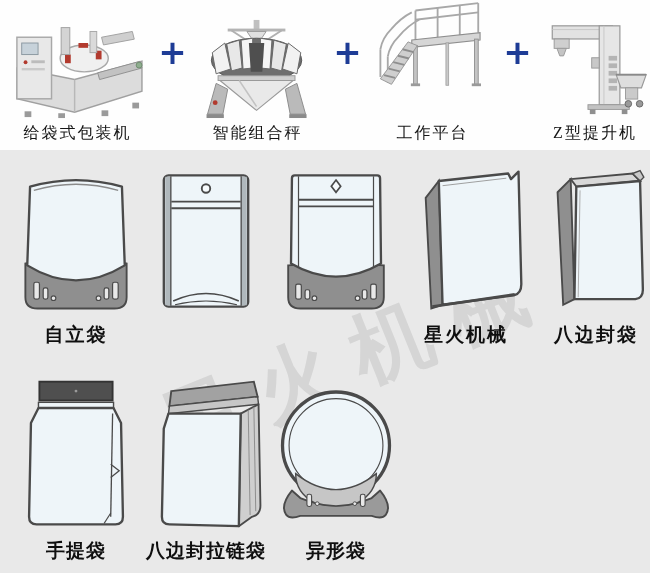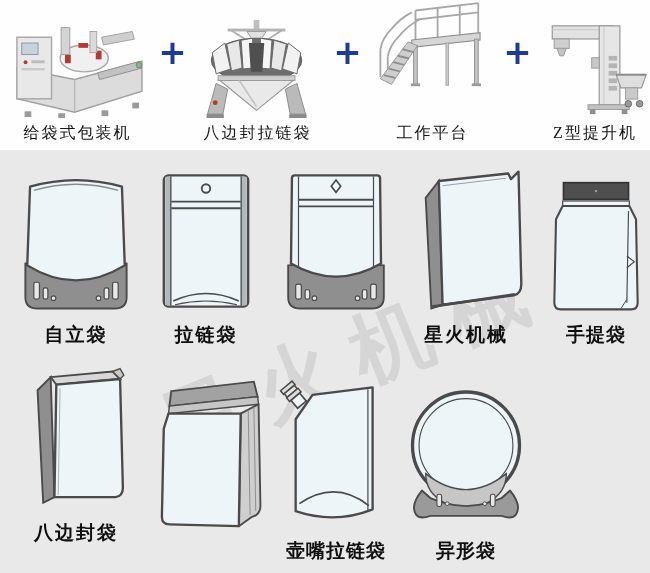--- a/index.html
+++ b/index.html
@@ -94,21 +94,21 @@
         <polygon points="56,26 72,26 70,56 58,56" fill="#4f4f4f"></polygon>
         <rect x="24" y="60" width="80" height="5" fill="#cfcfcf" stroke="#999999" stroke-width="1"></rect>
         <polygon points="26,65 102,65 64,96" fill="#e9e9e9" stroke="#9a9a9a" stroke-width="1.2"></polygon>
         <line x1="46" y1="65" x2="64" y2="92" stroke="#c2c2c2" stroke-width="1.5"></line>
         <polygon points="22,68 34,74 29,100 13,100" fill="#bababa" stroke="#8a8a8a" stroke-width="1"></polygon>
         <polygon points="106,68 94,74 99,100 115,100" fill="#bababa" stroke="#8a8a8a" stroke-width="1"></polygon>
         <circle cx="21" cy="88" r="2.5" fill="#b23a2e"></circle>
         <rect x="12" y="100" width="18" height="4" fill="#8a8a8a"></rect>
         <rect x="98" y="100" width="18" height="4" fill="#8a8a8a"></rect>
       </svg>
-      <div class="machine-label">八边封拉链袋</div>
+      <div class="machine-label">智能组合秤</div>
     </div>
 
     <div class="plus-cell p2">
       <span class="plus-sign">+</span>
     </div>
 
     <div class="machine-cell m3">
       <svg class="machine-art" viewBox="0 0 130 105" width="120" height="97">
         <line x1="46" y1="20" x2="114" y2="12" stroke="#a8a8a8" stroke-width="2"></line>
         <line x1="46" y1="30" x2="114" y2="22" stroke="#a8a8a8" stroke-width="2"></line>
@@ -193,21 +193,20 @@
           <rect x="21.5" y="11.5" width="6" height="137" fill="#b0b8bc"></rect>
           <rect x="102.5" y="11.5" width="6" height="137" fill="#b0b8bc"></rect>
           <line x1="27.5" y1="11" x2="27.5" y2="149" stroke="#4a4a4a" stroke-width="1.4"></line>
           <line x1="102.5" y1="11" x2="102.5" y2="149" stroke="#4a4a4a" stroke-width="1.4"></line>
           <circle cx="65" cy="24" r="4.5" fill="#f7fbfd" stroke="#4a4a4a" stroke-width="2"></circle>
           <line x1="28" y1="38" x2="102" y2="38" stroke="#4a4a4a" stroke-width="2"></line>
           <line x1="28" y1="45" x2="102" y2="45" stroke="#4a4a4a" stroke-width="2"></line>
           <path d="M30,144 Q65,128 100,144" fill="none" stroke="#4a4a4a" stroke-width="1.8"></path>
           <path d="M32,148 Q65,140 98,148" fill="none" stroke="#4a4a4a" stroke-width="1.2"></path>
         </svg>
-        <div class="bag-label">拉链袋</div>
       </div>
 
       <div class="bag-cell r1">
         <svg viewBox="0 0 130 160" width="122" height="150">
           <path d="M14,106 L14,140 Q14,152 27,152 L103,152 Q116,152 116,140 L116,106 Q65,102 14,106 Z" fill="#8f8f8f" stroke="#4a4a4a" stroke-width="2"></path>
           <path d="M18,13 Q18,10 21,10 L109,10 Q112,10 112,13 L113,104 Q65,132 17,104 Z" fill="#eef5f9" stroke="#4a4a4a" stroke-width="2.5" stroke-linejoin="round"></path>
           <line x1="25" y1="11" x2="25" y2="108" stroke="#4a4a4a" stroke-width="1.3"></line>
           <line x1="105" y1="11" x2="105" y2="108" stroke="#4a4a4a" stroke-width="1.3"></line>
           <path d="M65,15 L70,21.5 L65,28 L60,21.5 Z" fill="#f7fbfd" stroke="#4a4a4a" stroke-width="1.8"></path>
           <line x1="25" y1="36" x2="105" y2="36" stroke="#4a4a4a" stroke-width="2"></line>
@@ -224,70 +223,57 @@
       <div class="bag-cell r1">
         <svg viewBox="0 0 130 160" width="122" height="150">
           <polygon points="22,34 36,16 40,148 28,152" fill="#8f8f8f" stroke="#4a4a4a" stroke-width="2"></polygon>
           <path d="M36,16 L110,8 L113,14 L121,6 L124,126 Q124,136 116,138 L40,148 Z" fill="#eef5f9" stroke="#4a4a4a" stroke-width="2.5" stroke-linejoin="round"></path>
           <path d="M40,21 L108,13" fill="none" stroke="#9a9a9a" stroke-width="1"></path>
           <path d="M29,150 L117,137" fill="none" stroke="#4a4a4a" stroke-width="3"></path>
         </svg>
         <div class="bag-label">星火机械</div>
       </div>
 
+      <div class="bag-cell r1">
+        <svg viewBox="0 0 130 160" width="122" height="150">
+          <polygon points="24,28 38,14 42,142 30,148" fill="#8f8f8f" stroke="#4a4a4a" stroke-width="2"></polygon>
+          <polygon points="38,14 104,8 112,16 44,22" fill="#d8d8d8" stroke="#4a4a4a" stroke-width="2"></polygon>
+          <polygon points="104,8 112,5 116,12 112,16" fill="#c8c8c8" stroke="#4a4a4a" stroke-width="1.5"></polygon>
+          <path d="M44,22 L112,16 L115,132 Q115,141 107,142 L42,142 Z" fill="#eef5f9" stroke="#4a4a4a" stroke-width="2.5" stroke-linejoin="round"></path>
+          <line x1="48" y1="26" x2="46" y2="140" stroke="#aaaaaa" stroke-width="1"></line>
+        </svg>
+        <div class="bag-label">八边封袋</div>
+      </div>
+
       <div class="bag-cell r2">
         <svg viewBox="0 0 130 168" width="122" height="158">
           <rect x="26" y="8" width="78" height="20" fill="#4f4f4f" stroke="#333333" stroke-width="2"></rect>
           <circle cx="65" cy="18" r="1.5" fill="#9a9a9a"></circle>
           <rect x="25" y="30" width="80" height="6" fill="#eef5f9" stroke="#4a4a4a" stroke-width="1.5"></rect>
           <path d="M25,36 L17,52 L15,152 Q15,160 23,160 L107,160 Q115,160 115,152 L113,52 L105,36 Z" fill="#eef5f9" stroke="#4a4a4a" stroke-width="2.5" stroke-linejoin="round"></path>
           <line x1="104" y1="42" x2="102" y2="152" stroke="#4a4a4a" stroke-width="1.4"></line>
           <path d="M102,96 L111,103 L102,110" fill="none" stroke="#4a4a4a" stroke-width="1.4"></path>
           <path d="M102,148 L95,159" fill="none" stroke="#4a4a4a" stroke-width="1.2"></path>
         </svg>
         <div class="bag-label">手提袋</div>
       </div>
 
-      <div class="bag-cell r1">
-        <svg viewBox="0 0 130 160" width="122" height="150">
-          <polygon points="24,28 38,14 42,142 30,148" fill="#8f8f8f" stroke="#4a4a4a" stroke-width="2"></polygon>
-          <polygon points="38,14 104,8 112,16 44,22" fill="#d8d8d8" stroke="#4a4a4a" stroke-width="2"></polygon>
-          <polygon points="104,8 112,5 116,12 112,16" fill="#c8c8c8" stroke="#4a4a4a" stroke-width="1.5"></polygon>
-          <path d="M44,22 L112,16 L115,132 Q115,141 107,142 L42,142 Z" fill="#eef5f9" stroke="#4a4a4a" stroke-width="2.5" stroke-linejoin="round"></path>
-          <line x1="48" y1="26" x2="46" y2="140" stroke="#aaaaaa" stroke-width="1"></line>
-        </svg>
-        <div class="bag-label">八边封袋</div>
-      </div>
-
       <div class="bag-cell r2">
         <svg viewBox="0 0 130 168" width="122" height="158">
           <polygon points="28,18 116,8 120,24 26,34" fill="#a2a2a2" stroke="#4a4a4a" stroke-width="2"></polygon>
           <polygon points="26,34 120,24 121,32 25,42" fill="#c6c6c6" stroke="#4a4a4a" stroke-width="1.5"></polygon>
           <path d="M102,42 L121,32 L123,140 Q123,150 114,152 L100,162 Z" fill="#cfcfcf" stroke="#4a4a4a" stroke-width="2" stroke-linejoin="round"></path>
           <line x1="110" y1="38" x2="112" y2="150" stroke="#8a8a8a" stroke-width="1"></line>
           <line x1="116" y1="35" x2="118" y2="146" stroke="#8a8a8a" stroke-width="1"></line>
           <path d="M25,42 L20,58 L18,152 Q18,160 26,160 L100,162 L102,42 Z" fill="#eef5f9" stroke="#4a4a4a" stroke-width="2.5" stroke-linejoin="round"></path>
         </svg>
-      </div>
-
-
-      <div class="bag-cell r2">
-        <svg viewBox="0 0 130 168" width="122" height="158">
-          <g transform="translate(30,34) rotate(-40)">
-            <rect x="-8" y="-28" width="16" height="5" fill="#dcdcdc" stroke="#4a4a4a" stroke-width="1.6"></rect>
-            <rect x="-7" y="-23" width="14" height="5" fill="#e6e6e6" stroke="#4a4a4a" stroke-width="1.6"></rect>
-            <rect x="-8" y="-18" width="16" height="5" fill="#dcdcdc" stroke="#4a4a4a" stroke-width="1.6"></rect>
-            <rect x="-6" y="-13" width="12" height="11" fill="#eef5f9" stroke="#4a4a4a" stroke-width="1.8"></rect>
-          </g>
-          <path d="M40,22 L104,14 L104,144 Q64,160 22,146 L22,48 Z" fill="#eef5f9" stroke="#4a4a4a" stroke-width="2.5" stroke-linejoin="round"></path>
-          <line x1="99" y1="16" x2="99" y2="147" stroke="#4a4a4a" stroke-width="1.3"></line>
-          <path d="M26,138 Q64,112 100,140" fill="none" stroke="#4a4a4a" stroke-width="1.8"></path>
-        </svg>
-        <div class="bag-label">壶嘴拉链袋</div>
-      </div>
+        <div class="bag-label">八边封拉链袋</div>
+      </div>
+
+
 
       <div class="bag-cell r2">
         <svg viewBox="0 0 130 168" width="122" height="158">
           <path d="M18,124 Q5,140 12,150 Q16,155 27,151 L103,151 Q114,155 118,150 Q125,140 112,124 L103,132 Q65,148 27,132 Z" fill="#9a9a9a" stroke="#4a4a4a" stroke-width="2" stroke-linejoin="round"></path>
           <circle cx="65" cy="76" r="57" fill="#eef5f9" stroke="#4a4a4a" stroke-width="3.5"></circle>
           <circle cx="65" cy="76" r="50" fill="none" stroke="#4a4a4a" stroke-width="1.2"></circle>
           <path d="M22,106 Q65,140 108,106 Q108,126 88,137 Q65,144 42,137 Q22,126 22,106 Z" fill="#c6c6c6" stroke="#4a4a4a" stroke-width="1.5"></path>
           <rect x="34" y="128" width="5" height="13" rx="2" fill="#e8e8e8" stroke="#4a4a4a" stroke-width="1.2"></rect>
           <circle cx="45" cy="138" r="2" fill="#e8e8e8" stroke="#4a4a4a" stroke-width="1"></circle>
           <rect x="91" y="128" width="5" height="13" rx="2" fill="#e8e8e8" stroke="#4a4a4a" stroke-width="1.2"></rect>

